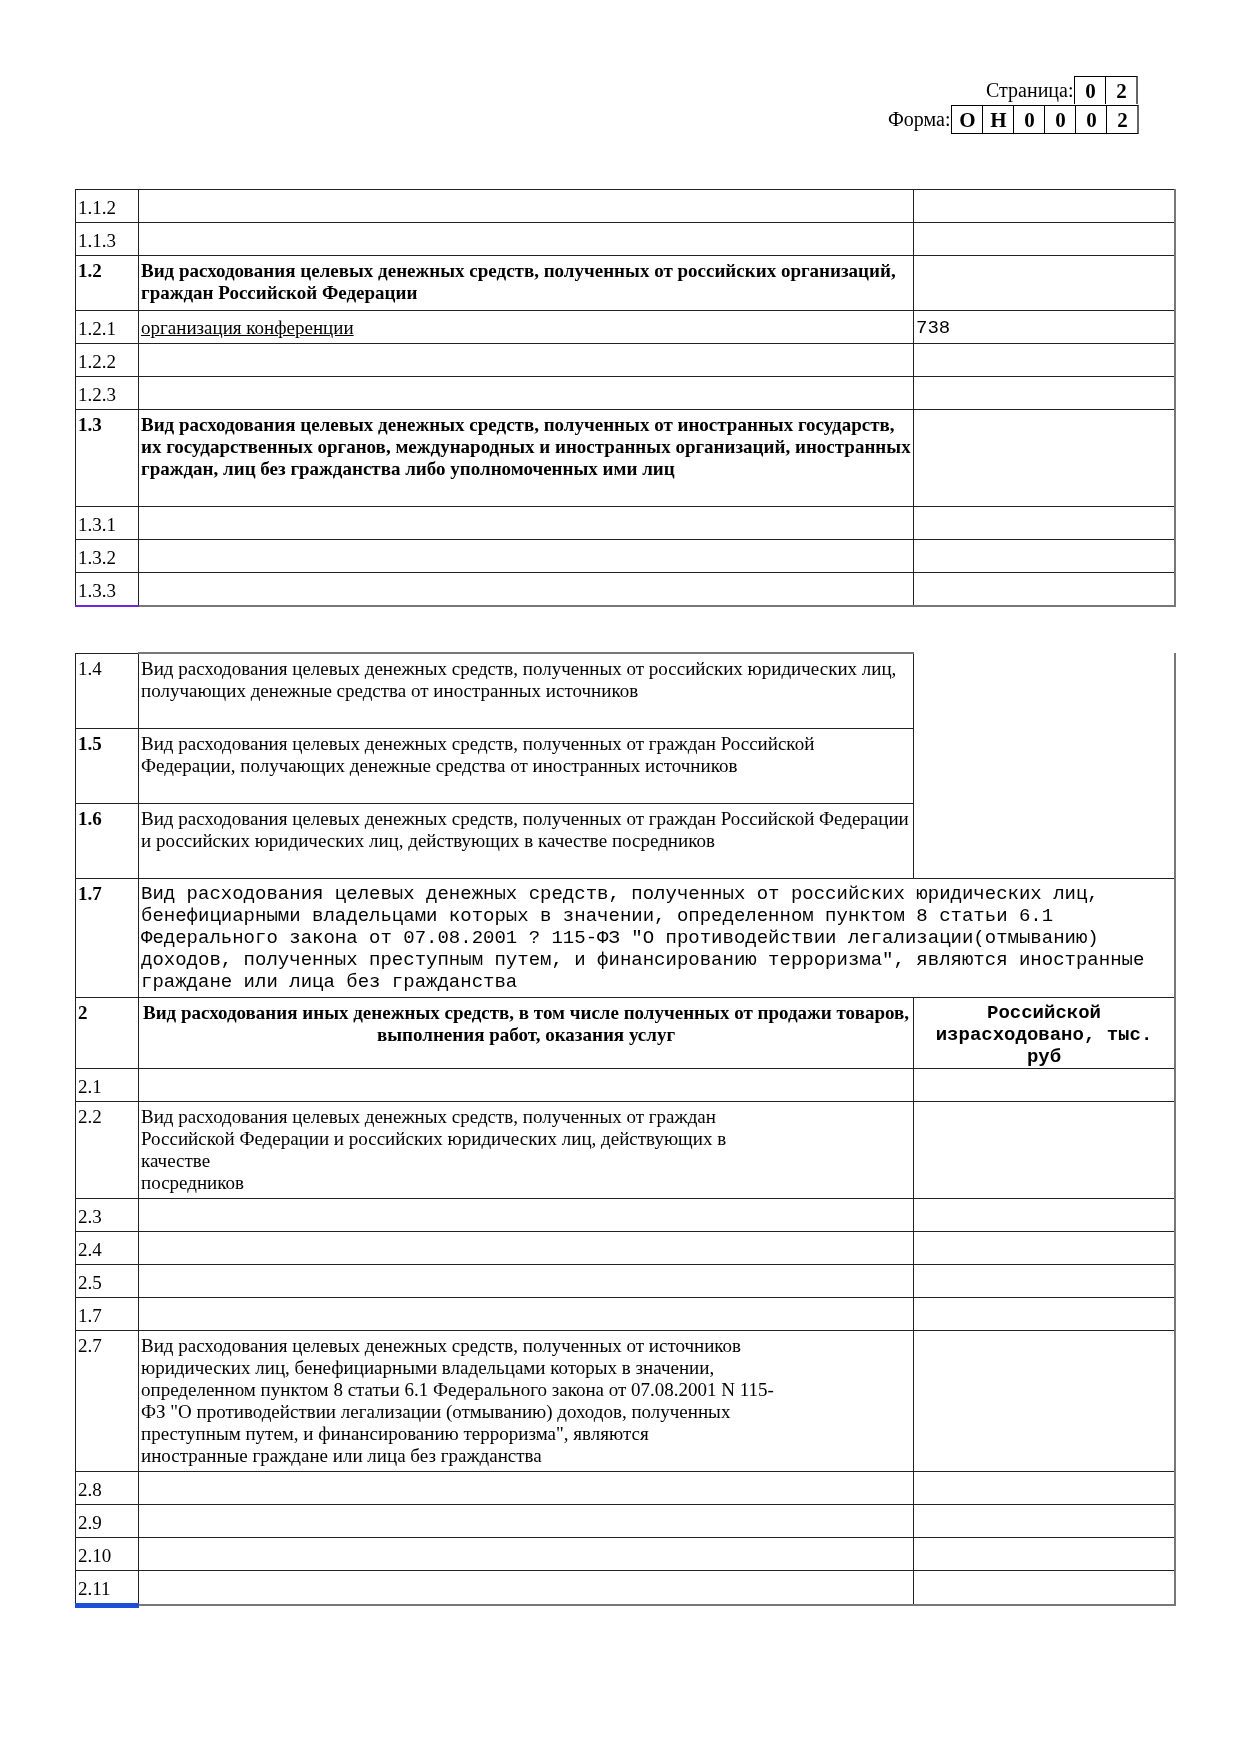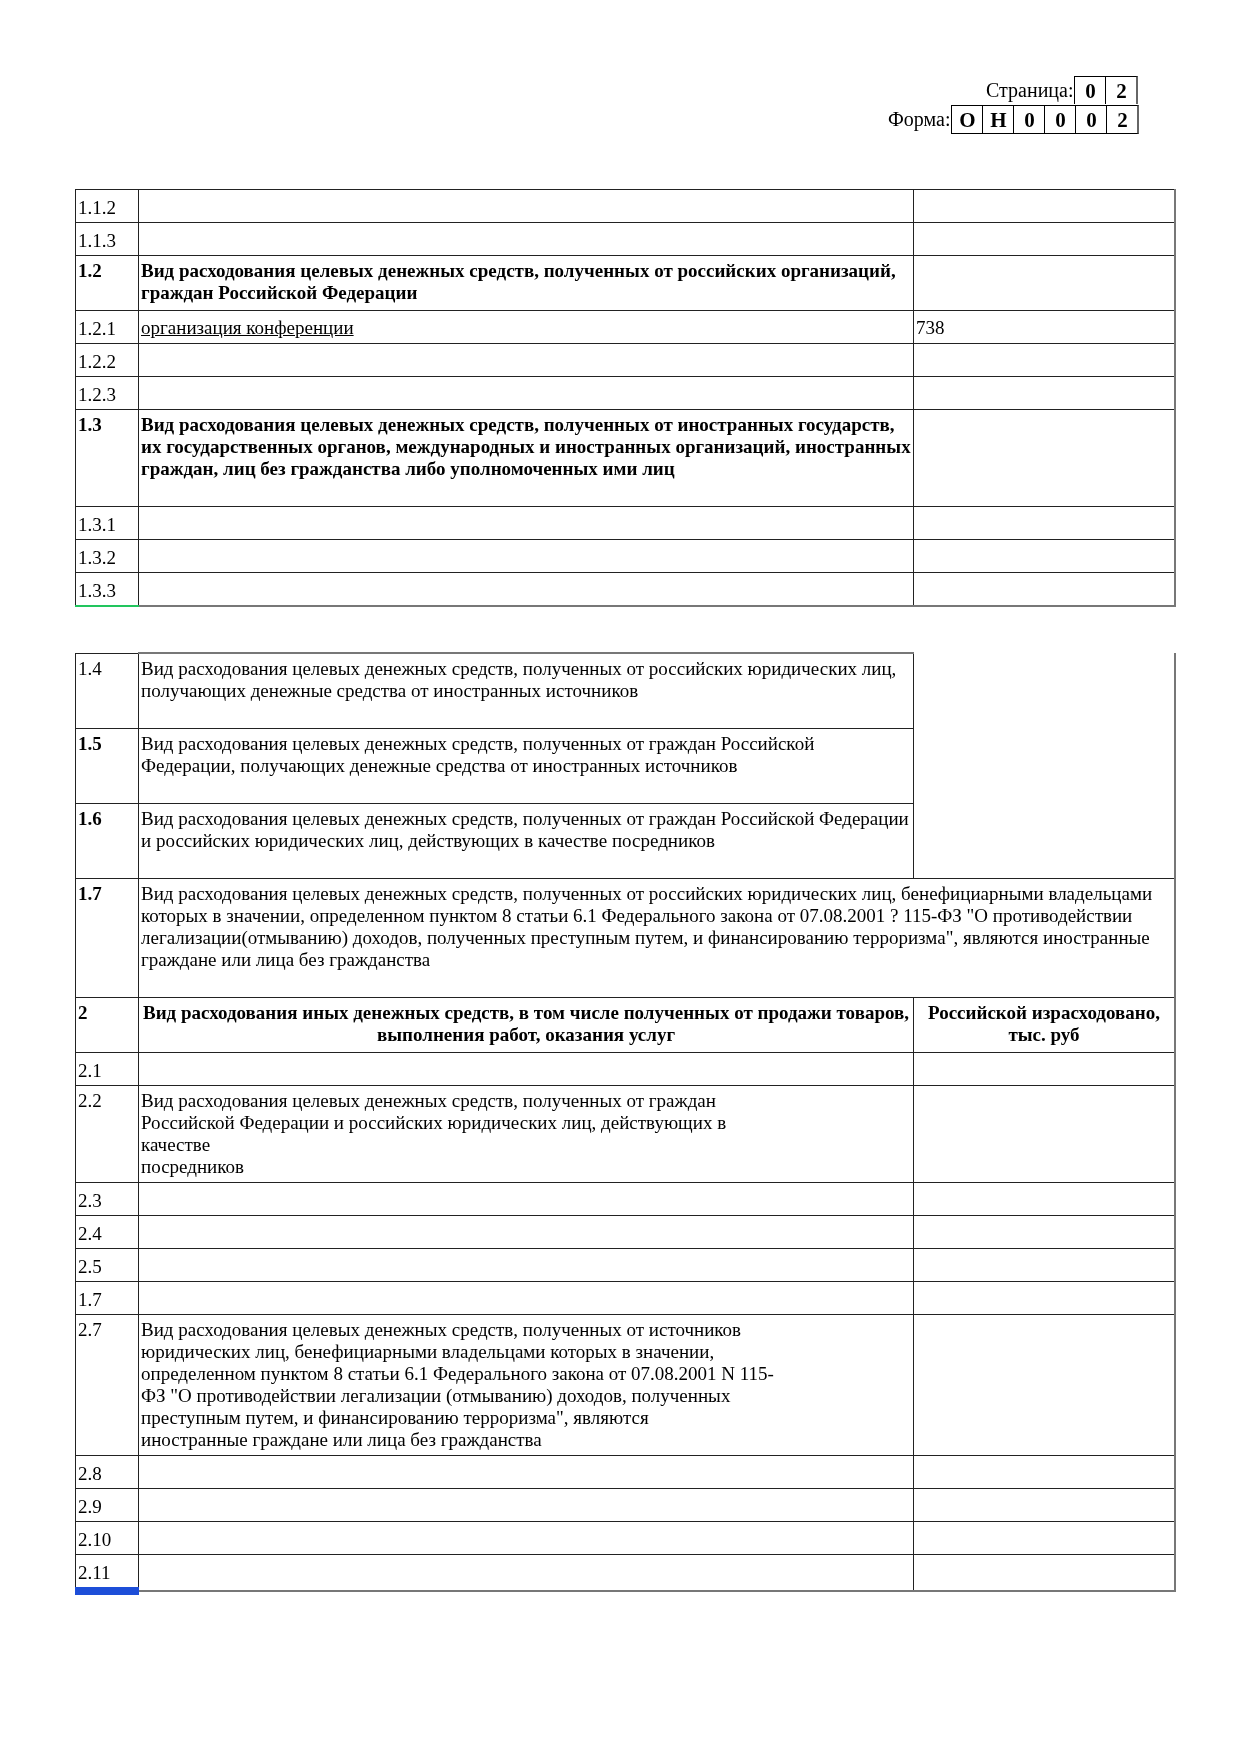--- a/index.html
+++ b/index.html
@@ -27,21 +27,21 @@
     line-height: 22px;
   }
   table.form td.num { width: 58px; padding-top: 4px; }
   table.form td.desc { width: 770px; padding-top: 4px; }
   table.form td.val { width: 256px; padding-top: 4px; }
   table.form tr.short td { height: 26px; }
   table.form tr.short td.num { padding-top: 6px; line-height: 24px; }
   .bold { font-weight: bold; }
   .center { text-align: center; }
   td.noborder-top { border-top: none !important; }
-  .thick-right { border-right: 2px solid #777 !important; }
+  .thick-right { border-right: 2px solid #777 !important; font-family: Liberation Mono, monospace; }
 </style>
 </head>
 <body>
 
 <div class="hdr-row" style="left: 986px; top: 76px;">
   <span class="hdr-label">Страница:</span>
   <span class="box first" style="border-bottom:none;">0</span>
   <span class="box last" style="border-bottom:none;">2</span>
 </div>
 <div class="hdr-row" style="left: 888px; top: 105px;">
@@ -95,21 +95,21 @@
     <td class="num">1.3.1</td>
     <td class="desc"></td>
     <td class="val thick-right"></td>
   </tr>
   <tr class="short">
     <td class="num">1.3.2</td>
     <td class="desc"></td>
     <td class="val thick-right"></td>
   </tr>
   <tr class="short">
-    <td class="num" style="border-bottom:2px solid #22c55e;">1.3.3</td>
+    <td class="num" style="border-bottom:2px solid #6d28d9;">1.3.3</td>
     <td class="desc" style="border-bottom:2px solid #777;"></td>
     <td class="val thick-right" style="border-bottom:2px solid #777;"></td>
   </tr>
 </tbody>
   </table>
 
 <table class="form" style="top: 646px; margin-top: 6px;">
   <tbody>
       <tr>
     <td class="num" style="height:70px;">1.4</td>
@@ -189,18 +189,18 @@
     <td class="num">2.9</td>
     <td class="desc"></td>
     <td class="val thick-right"></td>
   </tr>
   <tr class="short">
     <td class="num">2.10</td>
     <td class="desc"></td>
     <td class="val thick-right"></td>
   </tr>
   <tr class="short">
-    <td class="num" style="border-bottom:8px solid #1d4ed8;">2.11</td>
+    <td class="num" style="border-bottom:5px solid #1d4ed8;">2.11</td>
     <td class="desc" style="border-bottom:2px solid #777;"></td>
     <td class="val thick-right" style="border-bottom:2px solid #777;"></td>
   </tr>
 </tbody>
   </table>
 
 </body></html>

